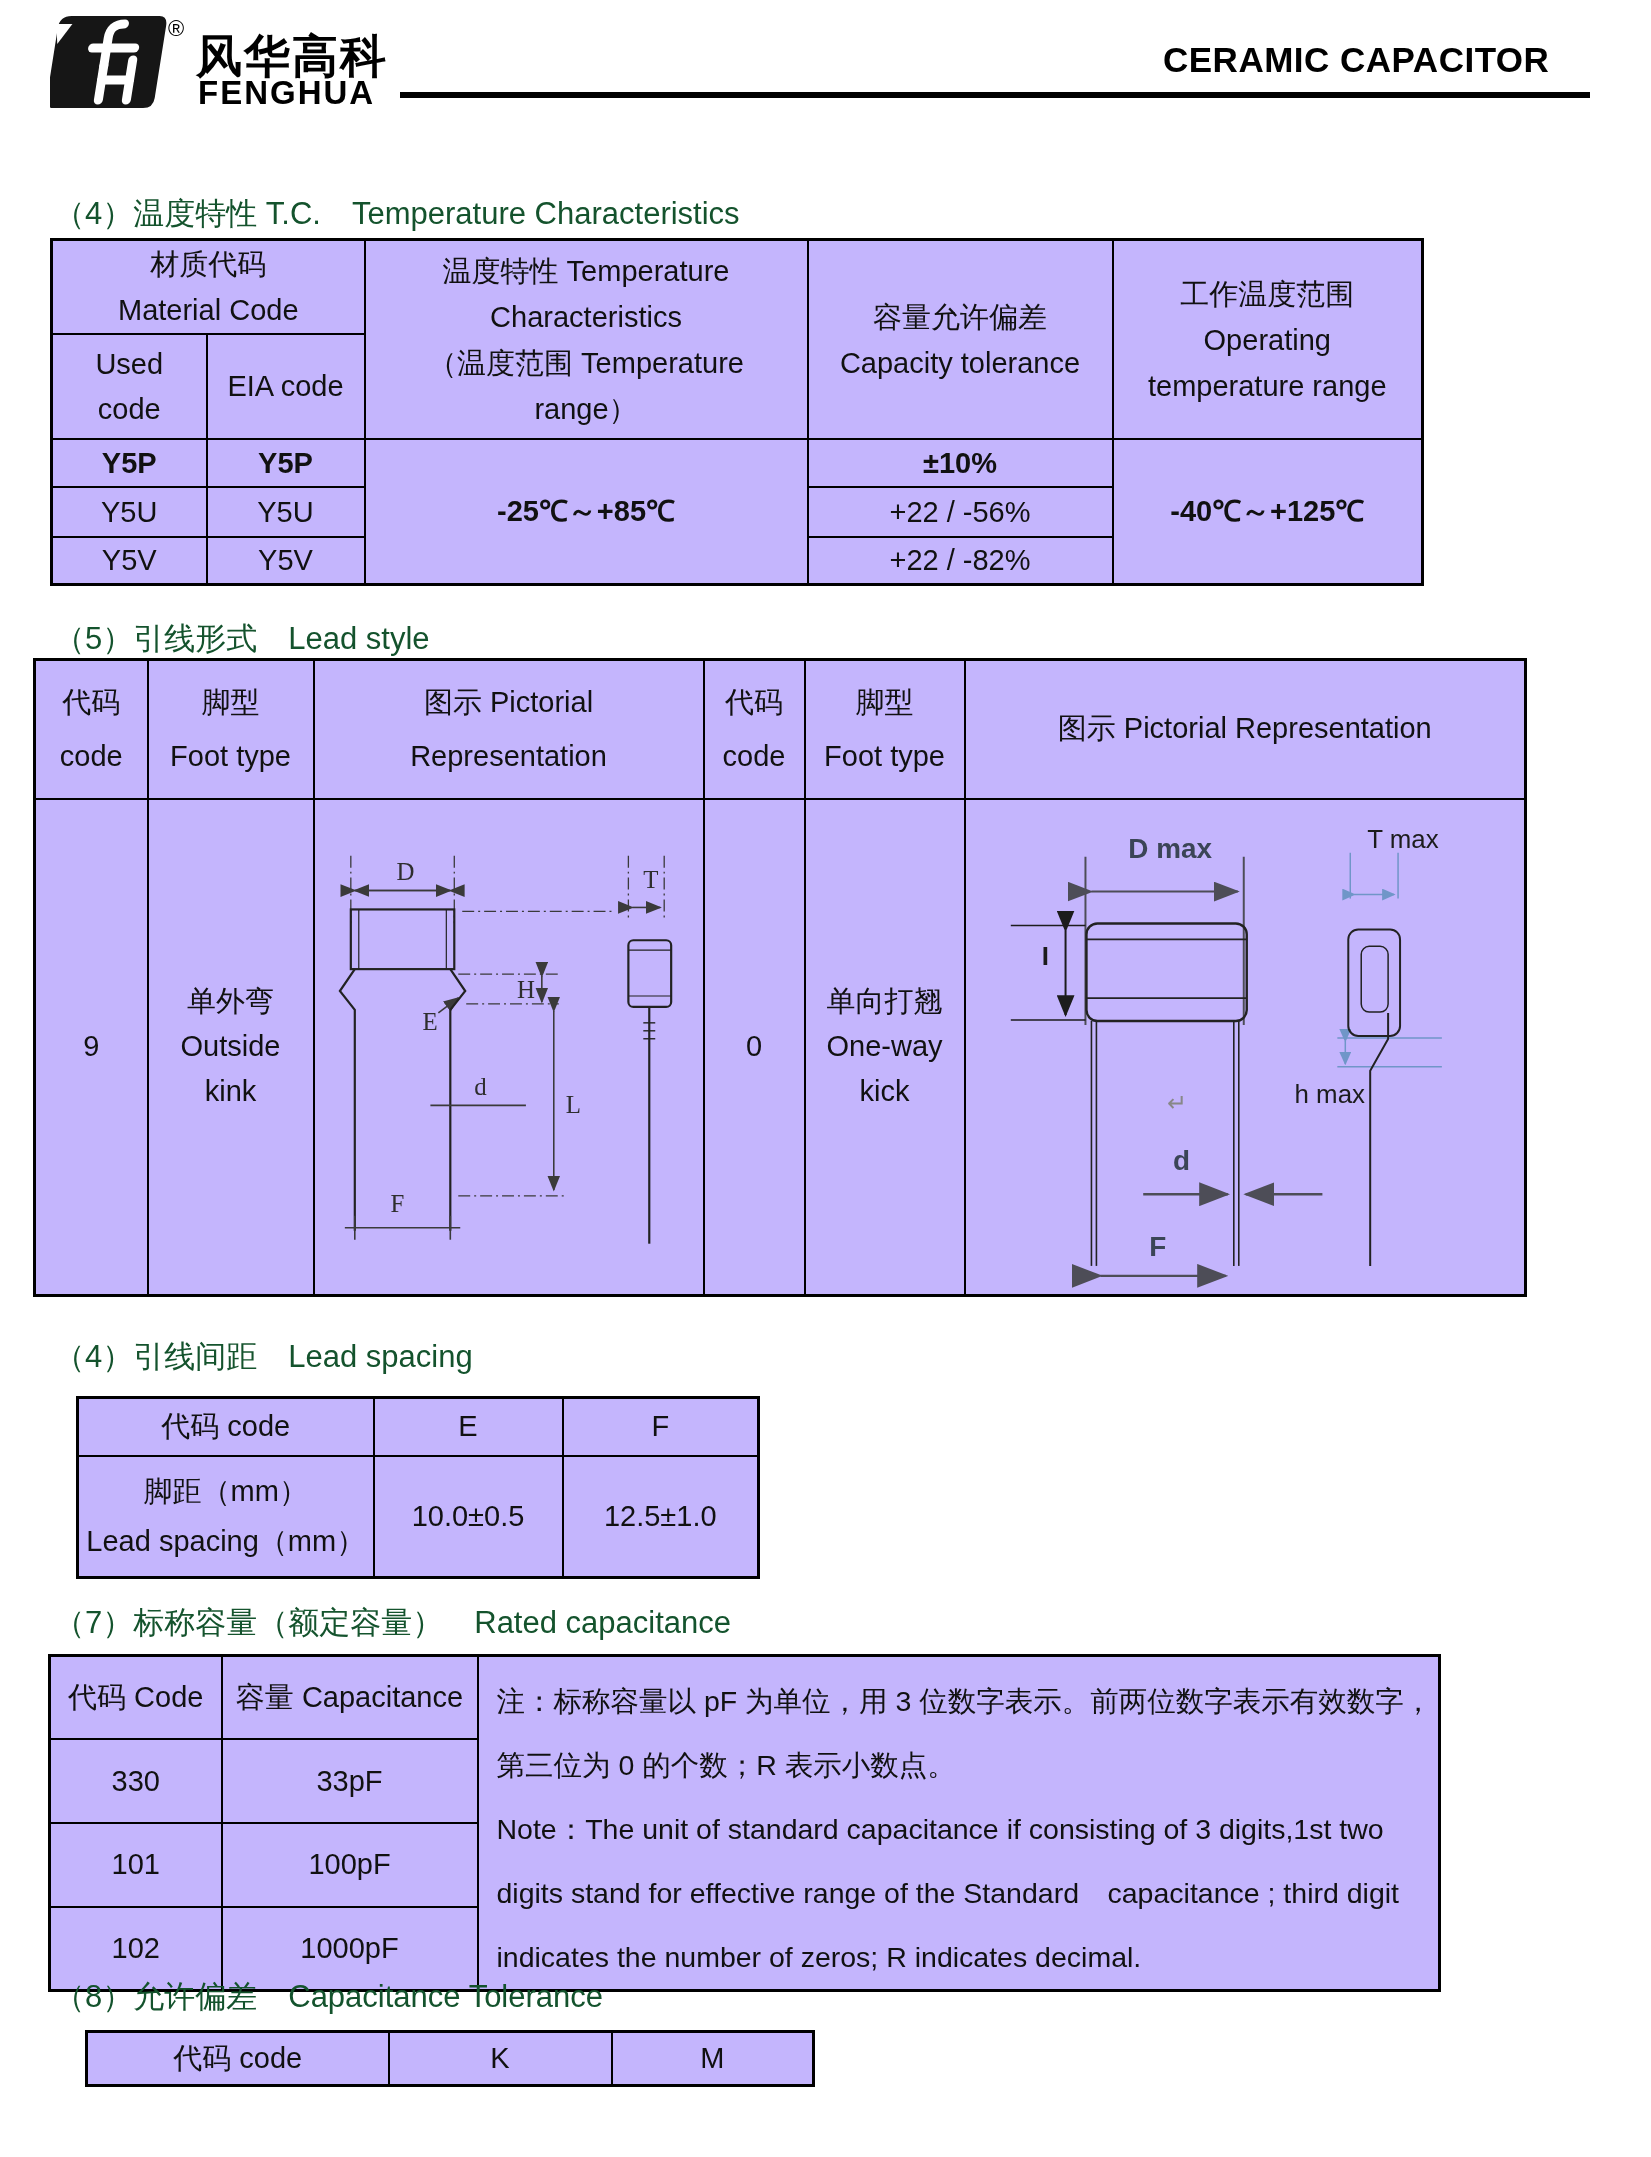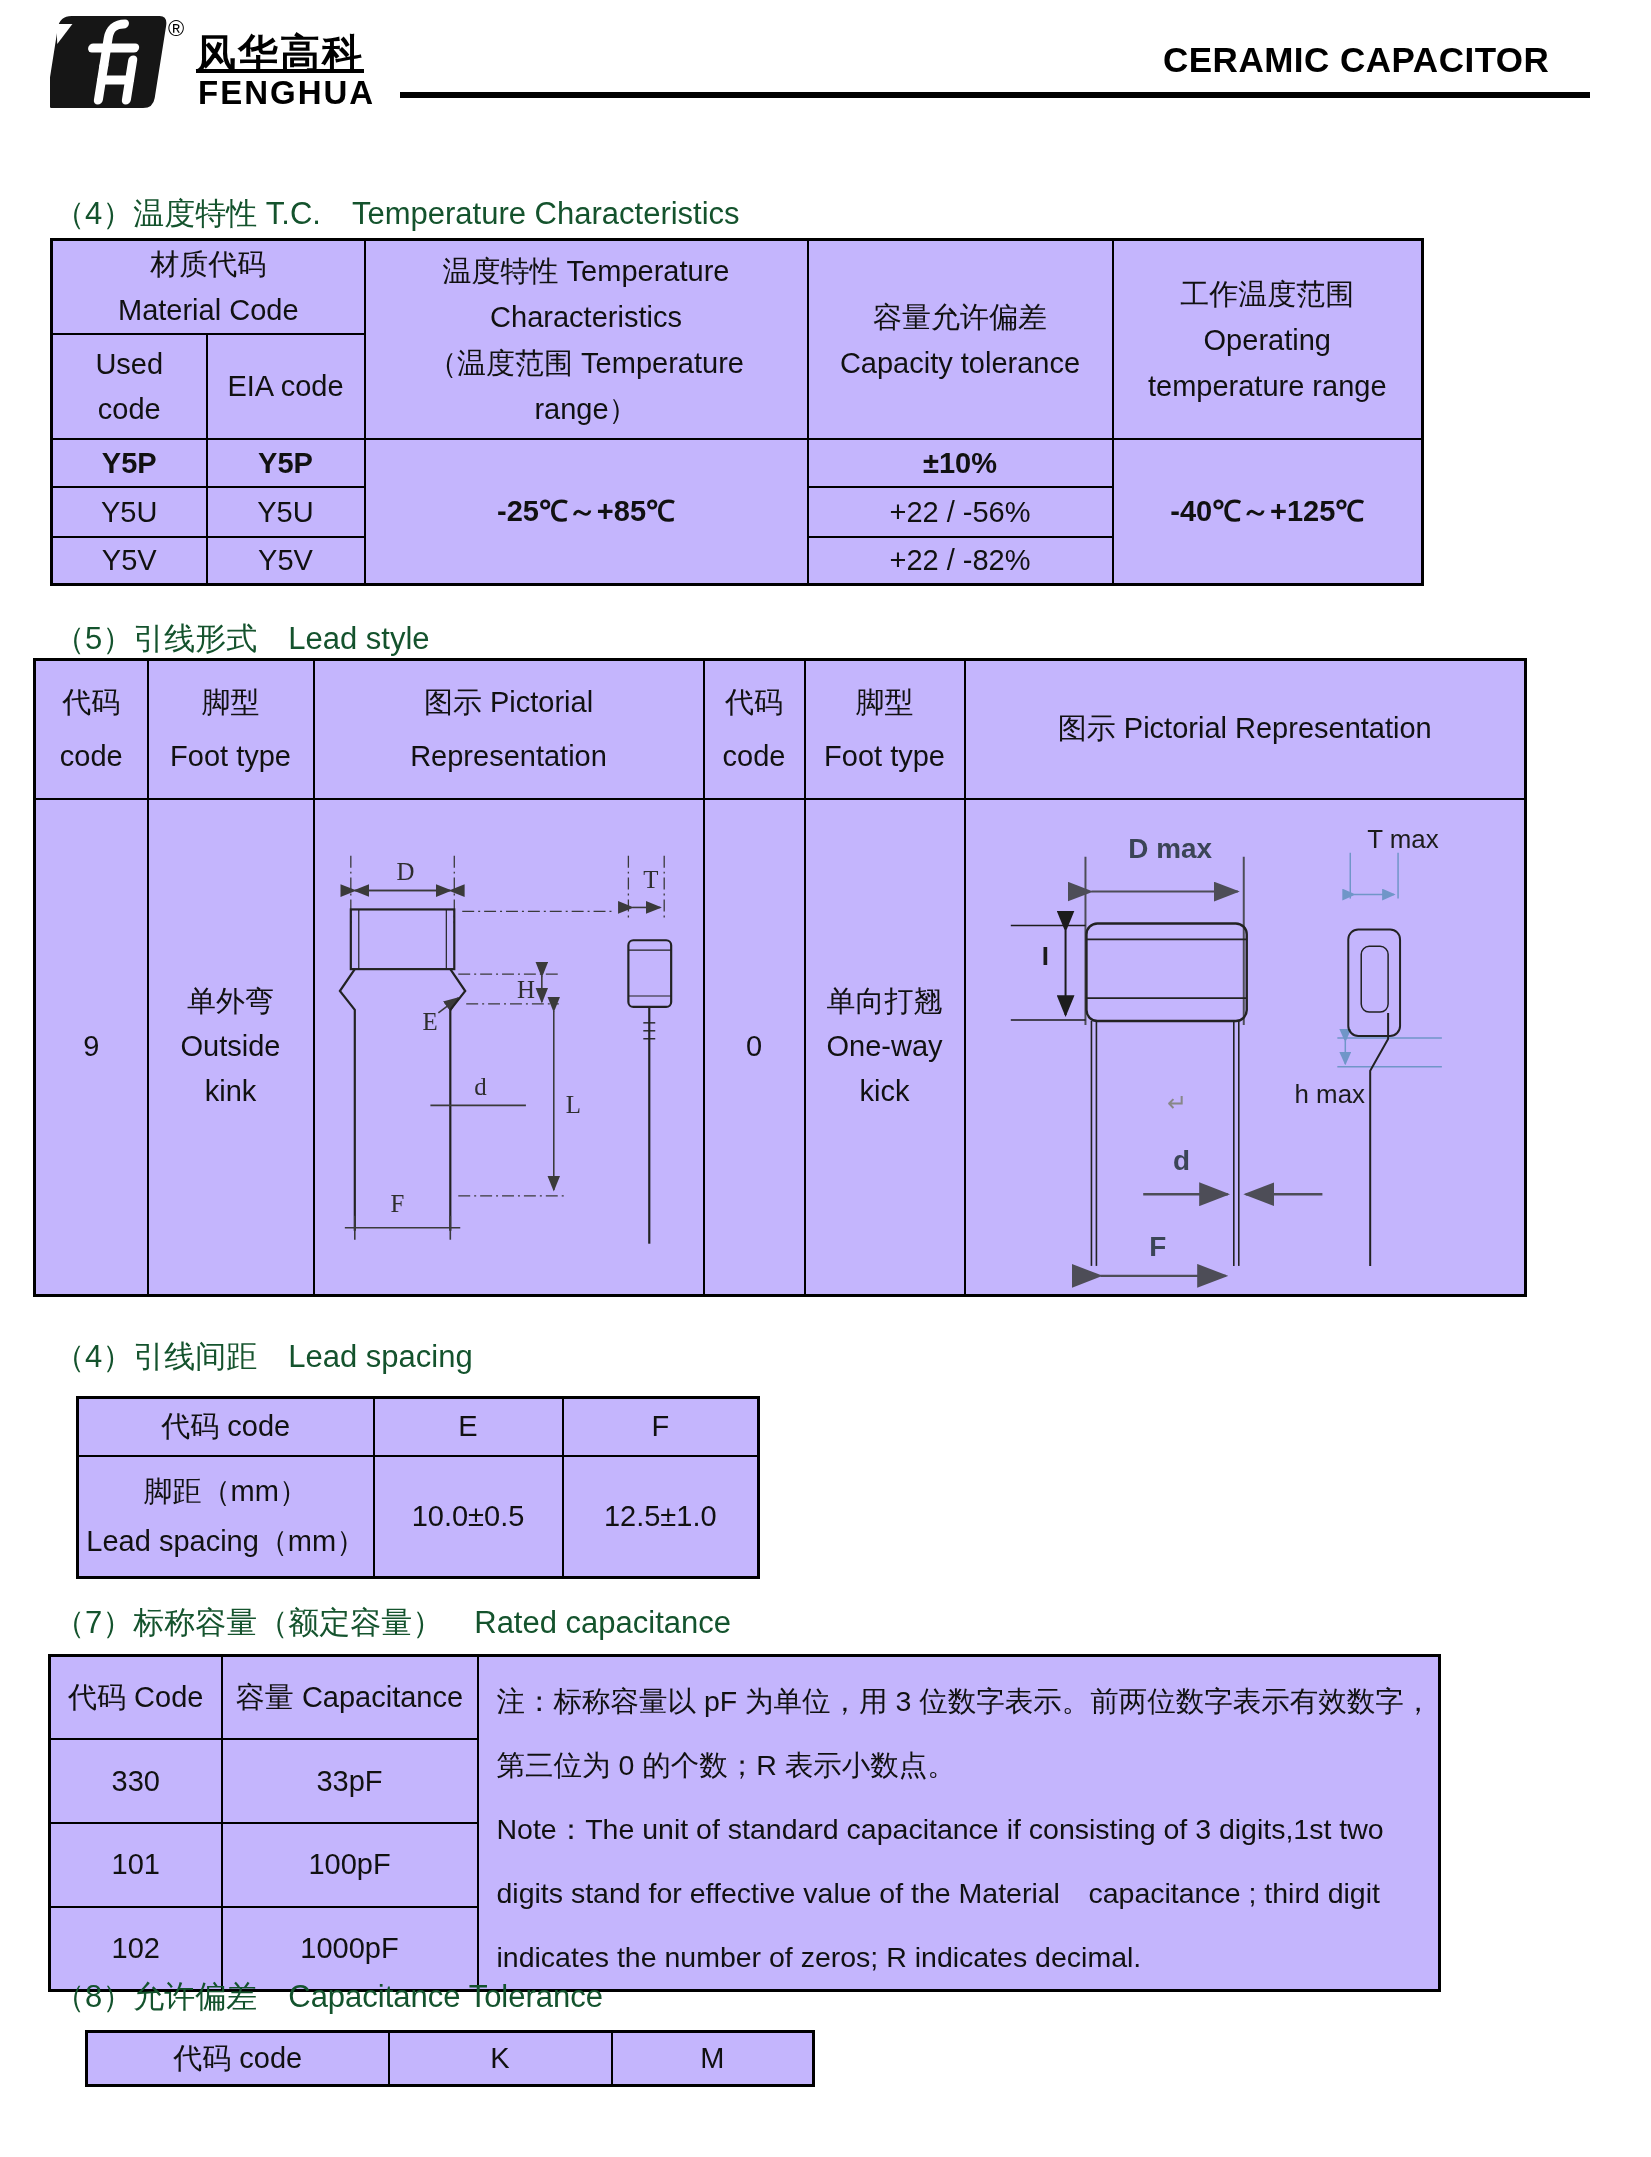--- a/index.html
+++ b/index.html
@@ -3,21 +3,21 @@
 <meta charset="utf-8">
 <style>
   html,body { margin:0; padding:0; background:#e8e8e8; }
   .page {
     position:relative; width:1651px; height:2157px; background:#ffffff;
     font-family:"Liberation Sans", sans-serif; color:#000; overflow:hidden;
   }
   .abs { position:absolute; }
 
   
-  .brand-cn { font-size:40px; font-weight:bold; letter-spacing:2px;text-decoration:underline; }
+  .brand-cn { font-size:46px; font-weight:bold; letter-spacing:2px; }
   .brand-en { font-size:33px; font-weight:bold; letter-spacing:2px; }
   .reg-mark { font-size:22px; }
   .doc-title { font-size:35px; font-weight:bold; letter-spacing:0.5px; }
   .header-rule { background:#000; height:6px; }
 
   
   .sec-title { font-size:31px; color:#14532d; white-space:nowrap; }
 
   
   table { border-collapse:collapse; table-layout:fixed; background:#c4b5fd; }
@@ -350,21 +350,21 @@
       </colgroup>
     <tbody>
         <tr style="height:78px;">
       <td>代码 Code</td>
       <td>容量 Capacitance</td>
       <td rowspan="4" class="note-cell">
         <div class="note-lines">
           <div>注：标称容量以 pF 为单位，用 3 位数字表示。前两位数字表示有效数字，</div>
           <div>第三位为 0 的个数；R 表示小数点。</div>
           <div>Note：The unit of standard capacitance if consisting of 3 digits,1st two</div>
-          <div>digits stand for effective value of the Material　capacitance ; third digit</div>
+          <div>digits stand for effective range of the Standard　capacitance ; third digit</div>
           <div>indicates the number of zeros; R indicates decimal.</div>
         </div>
       </td>
     </tr>
     <tr style="height:78px;">
       <td>330</td>
       <td>33pF</td>
     </tr>
     <tr style="height:78px;">
       <td>101</td>

